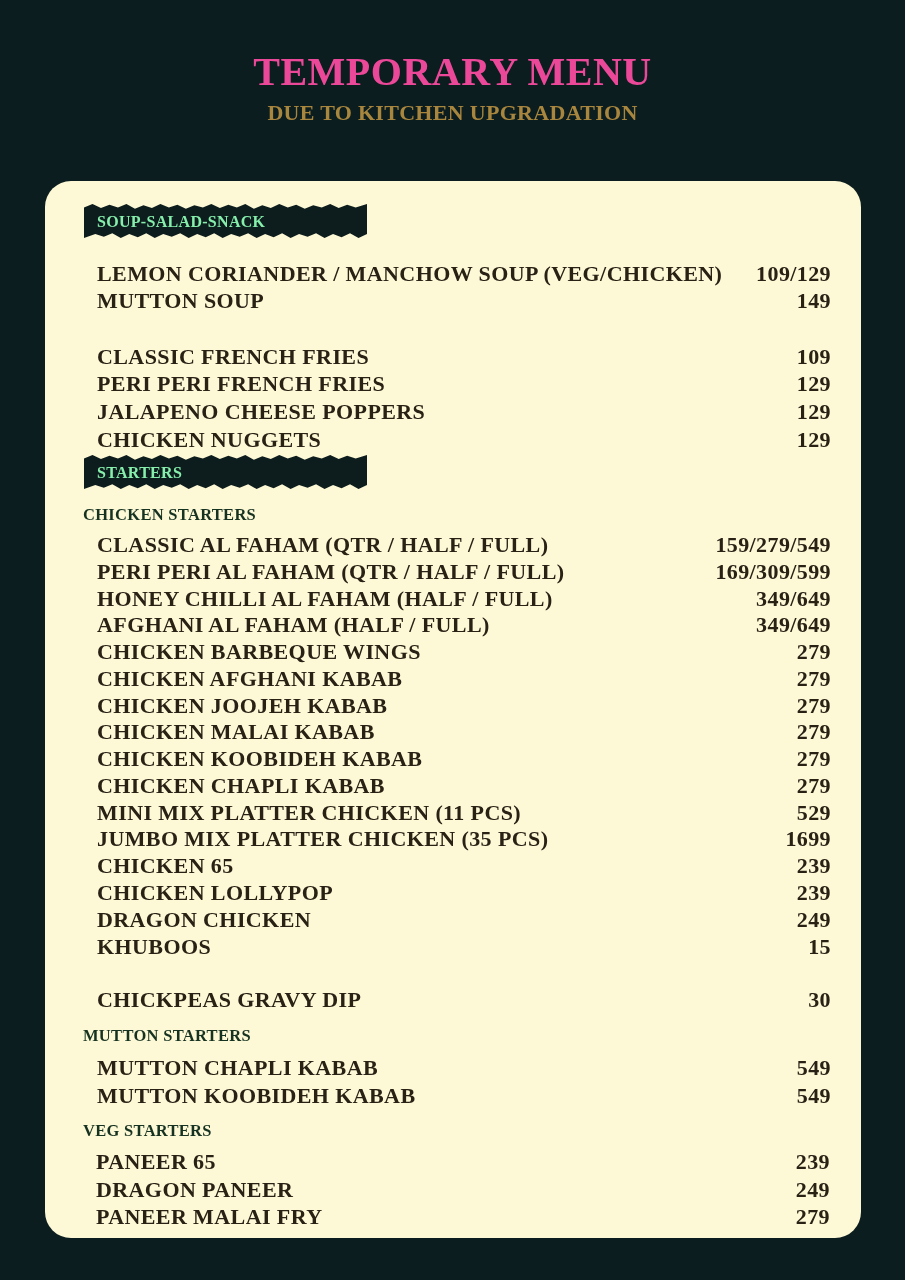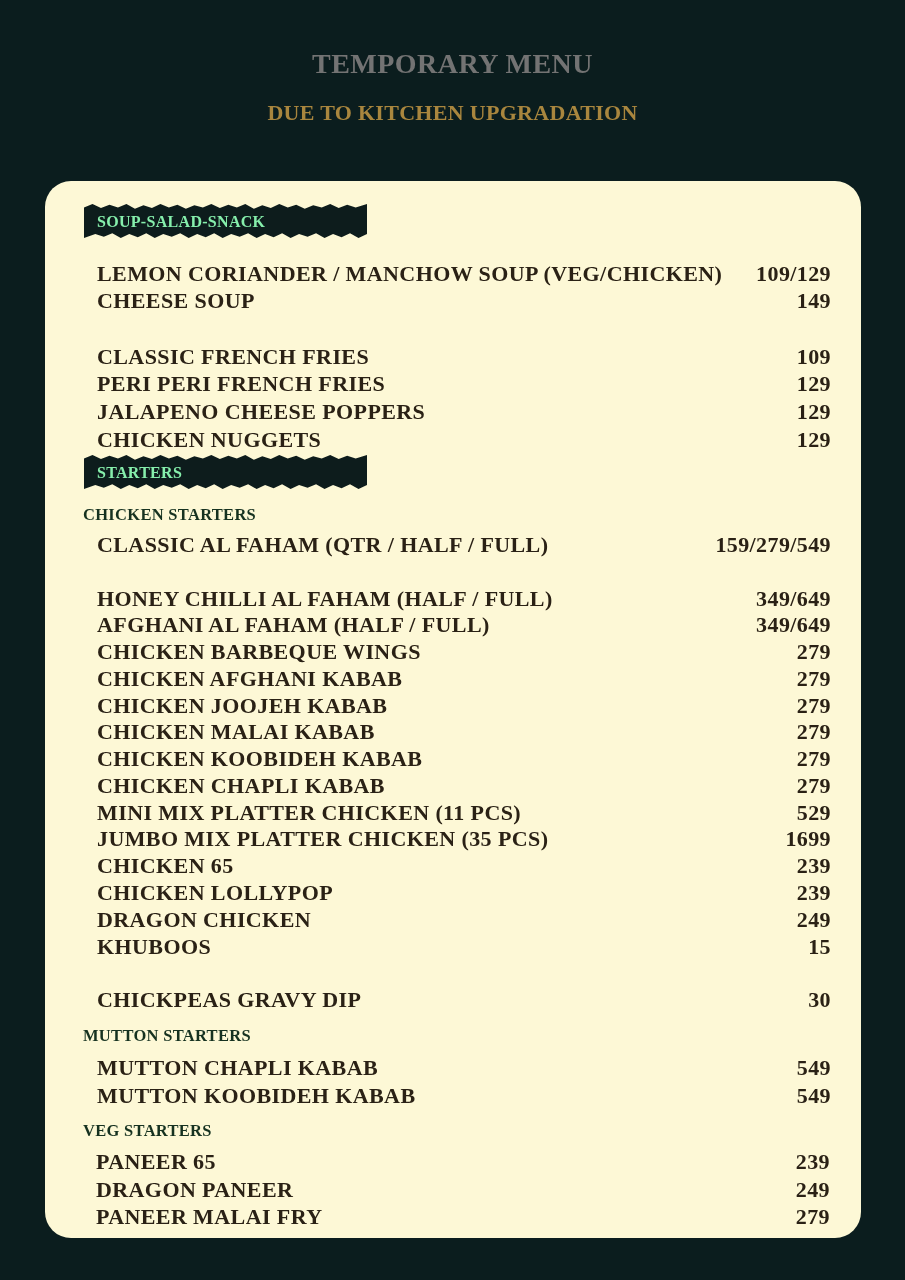--- a/index.html
+++ b/index.html
@@ -6,22 +6,22 @@
   body {
     width: 905px; height: 1280px;
     background: #0b1d1e;
     position: relative;
     overflow: hidden;
     font-family: "Liberation Serif", "DejaVu Serif", serif;
   }
   .title {
     position: absolute; left: 0; right: 0; top: 48px;
     text-align: center;
-    color: #737373;
-    font-size: 28px; font-weight: bold;
+    color: #ec4899;
+    font-size: 40px; font-weight: bold;
     letter-spacing: 0.5px;
   }
   .subtitle {
     position: absolute; left: 0; right: 0; top: 100px;
     text-align: center;
     color: #a9863e;
     font-size: 22px; font-weight: bold;
     letter-spacing: 0.3px;
   }
   .card {
@@ -73,21 +73,21 @@
 
 <div class="card">
 
   <div class="banner" style="top:23px;">SOUP-SALAD-SNACK</div>
 
   <div class="row" style="top:80px;">
       <span>LEMON CORIANDER / MANCHOW SOUP (VEG/CHICKEN)</span>
       <span>109/129</span>
     </div>
   <div class="row" style="top:107px;">
-      <span>CHEESE SOUP</span>
+      <span>MUTTON SOUP</span>
       <span>149</span>
     </div>
   <div class="row" style="top:163px;">
       <span>CLASSIC FRENCH FRIES</span>
       <span>109</span>
     </div>
   <div class="row" style="top:190px;">
       <span>PERI PERI FRENCH FRIES</span>
       <span>129</span>
     </div>
@@ -100,20 +100,24 @@
       <span>129</span>
     </div>
 
   <div class="banner" style="top:274px;">STARTERS</div>
 
   <div class="subhead" style="top:324px;">CHICKEN STARTERS</div>
 
   <div class="row" style="top:351px;">
       <span>CLASSIC AL FAHAM (QTR / HALF / FULL)</span>
       <span>159/279/549</span>
+    </div>
+  <div class="row" style="top:378px;">
+      <span>PERI PERI AL FAHAM (QTR / HALF / FULL)</span>
+      <span>169/309/599</span>
     </div>
   <div class="row" style="top:405px;">
       <span>HONEY CHILLI AL FAHAM (HALF / FULL)</span>
       <span>349/649</span>
     </div>
   <div class="row" style="top:431px;gap:16px;">
       <span>AFGHANI AL FAHAM (HALF / FULL)</span>
       <span>349/649</span>
     </div>
   <div class="row" style="top:458px;">

